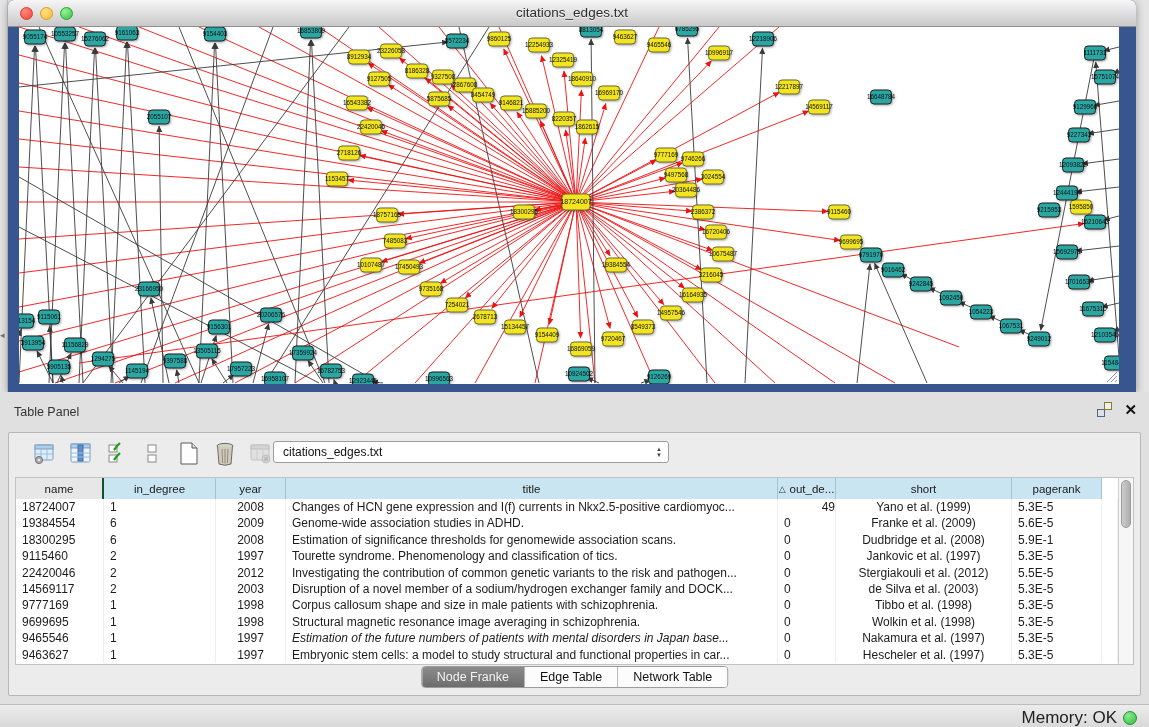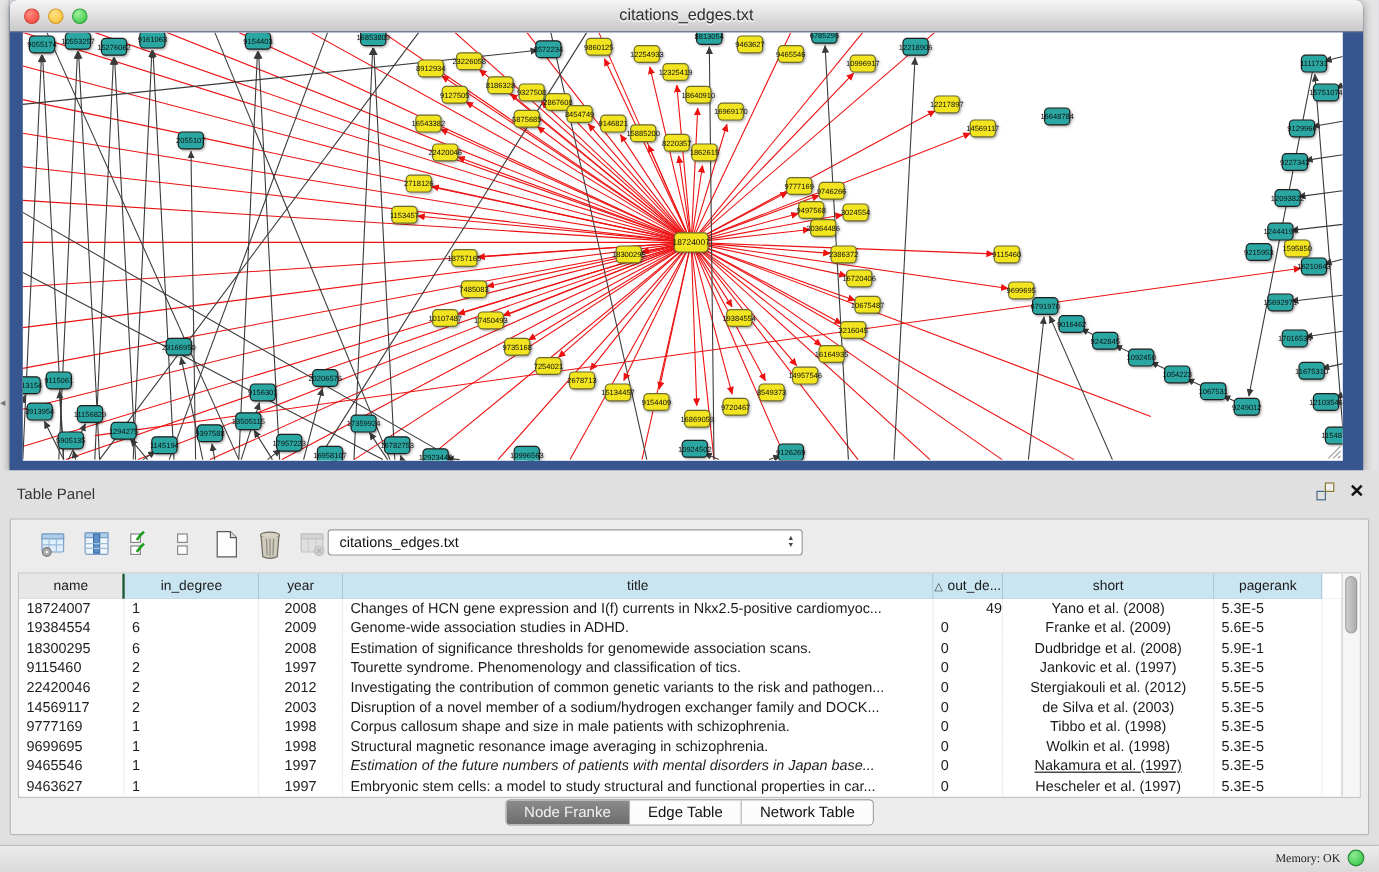--- a/index.html
+++ b/index.html
@@ -78,21 +78,21 @@
     background:#fcfcfc; }
   .seg { padding:0 15px; font-size:12.5px; display:flex; align-items:center;
     border-right:1px solid #ababab; color:#111; background:#fcfcfc; white-space:nowrap; }
   .seg:last-child { border-right:none; }
   .seg.sel { background:linear-gradient(#8c8c8c,#6d6d6d); color:#f2f2f2; }
 
   
   #status-bar { position:absolute; left:0; bottom:0; width:1149px; height:23px;
     background:linear-gradient(#ececec,#d9d9d9); border-top:1px solid #bcbcbc; }
   #memory-ind { position:absolute; right:12px; top:3px; display:flex; align-items:center; gap:6px; }
-  #memory-label { font-size:10px; color:#222;font-family:Liberation Serif, serif; }
+  #memory-label { font-size:17px; color:#222; }
   #memory-dot { width:14px; height:14px; border-radius:50%;
     background:radial-gradient(circle at 35% 30%,#8aeb90,#2fbf41); border:1px solid #2c8d38; }
 </style>
 </head>
 <body>
 
 <div id="stage">
 
   <div id="left-strip-line"></div>
   <div id="collapse-arrow">◂</div>
@@ -827,21 +827,21 @@
                 <span></span>
               </div>
             </div>
           <div id="tbl-body">
               <div class="trow">
                 <div class="tcell al" style="width: 88px;">18724007</div>
                 <div class="tcell al" style="width: 112px;">1</div>
                 <div class="tcell ac" style="width: 70px;">2008</div>
                 <div class="tcell al" style="width: 492px;">Changes of HCN gene expression and I(f) currents in Nkx2.5-positive cardiomyoc...</div>
                 <div class="tcell al" style="width: 58px; text-align: right;">49</div>
-                <div class="tcell ac" style="width: 176px;">Yano et al. (2008)</div>
+                <div class="tcell ac" style="width: 176px;">Yano et al. (1999)</div>
                 <div class="tcell al" style="width: 90px;">5.3E-5</div>
                 <div class="tcell al" style="width: 16px;"></div>
               </div>
               <div class="trow">
                 <div class="tcell al" style="width: 88px;">19384554</div>
                 <div class="tcell al" style="width: 112px;">6</div>
                 <div class="tcell ac" style="width: 70px;">2009</div>
                 <div class="tcell al" style="width: 492px;">Genome-wide association studies in ADHD.</div>
                 <div class="tcell al" style="width: 58px;">0</div>
                 <div class="tcell ac" style="width: 176px;">Franke et al. (2009)</div>
@@ -907,21 +907,21 @@
                 <div class="tcell ac" style="width: 176px;">Wolkin et al. (1998)</div>
                 <div class="tcell al" style="width: 90px;">5.3E-5</div>
                 <div class="tcell al" style="width: 16px;"></div>
               </div>
               <div class="trow">
                 <div class="tcell al" style="width: 88px;">9465546</div>
                 <div class="tcell al" style="width: 112px;">1</div>
                 <div class="tcell ac" style="width: 70px;">1997</div>
                 <div class="tcell al" style="width: 492px; font-style: italic;">Estimation of the future numbers of patients with mental disorders in Japan base...</div>
                 <div class="tcell al" style="width: 58px;">0</div>
-                <div class="tcell ac" style="width: 176px; text-decoration: underline;">Nakamura et al. (1997)</div>
+                <div class="tcell ac" style="width: 176px;">Nakamura et al. (1997)</div>
                 <div class="tcell al" style="width: 90px;">5.3E-5</div>
                 <div class="tcell al" style="width: 16px;"></div>
               </div>
               <div class="trow">
                 <div class="tcell al" style="width: 88px;">9463627</div>
                 <div class="tcell al" style="width: 112px;">1</div>
                 <div class="tcell ac" style="width: 70px;">1997</div>
                 <div class="tcell al" style="width: 492px;">Embryonic stem cells: a model to study structural and functional properties in car...</div>
                 <div class="tcell al" style="width: 58px;">0</div>
                 <div class="tcell ac" style="width: 176px;">Hescheler et al. (1997)</div>

